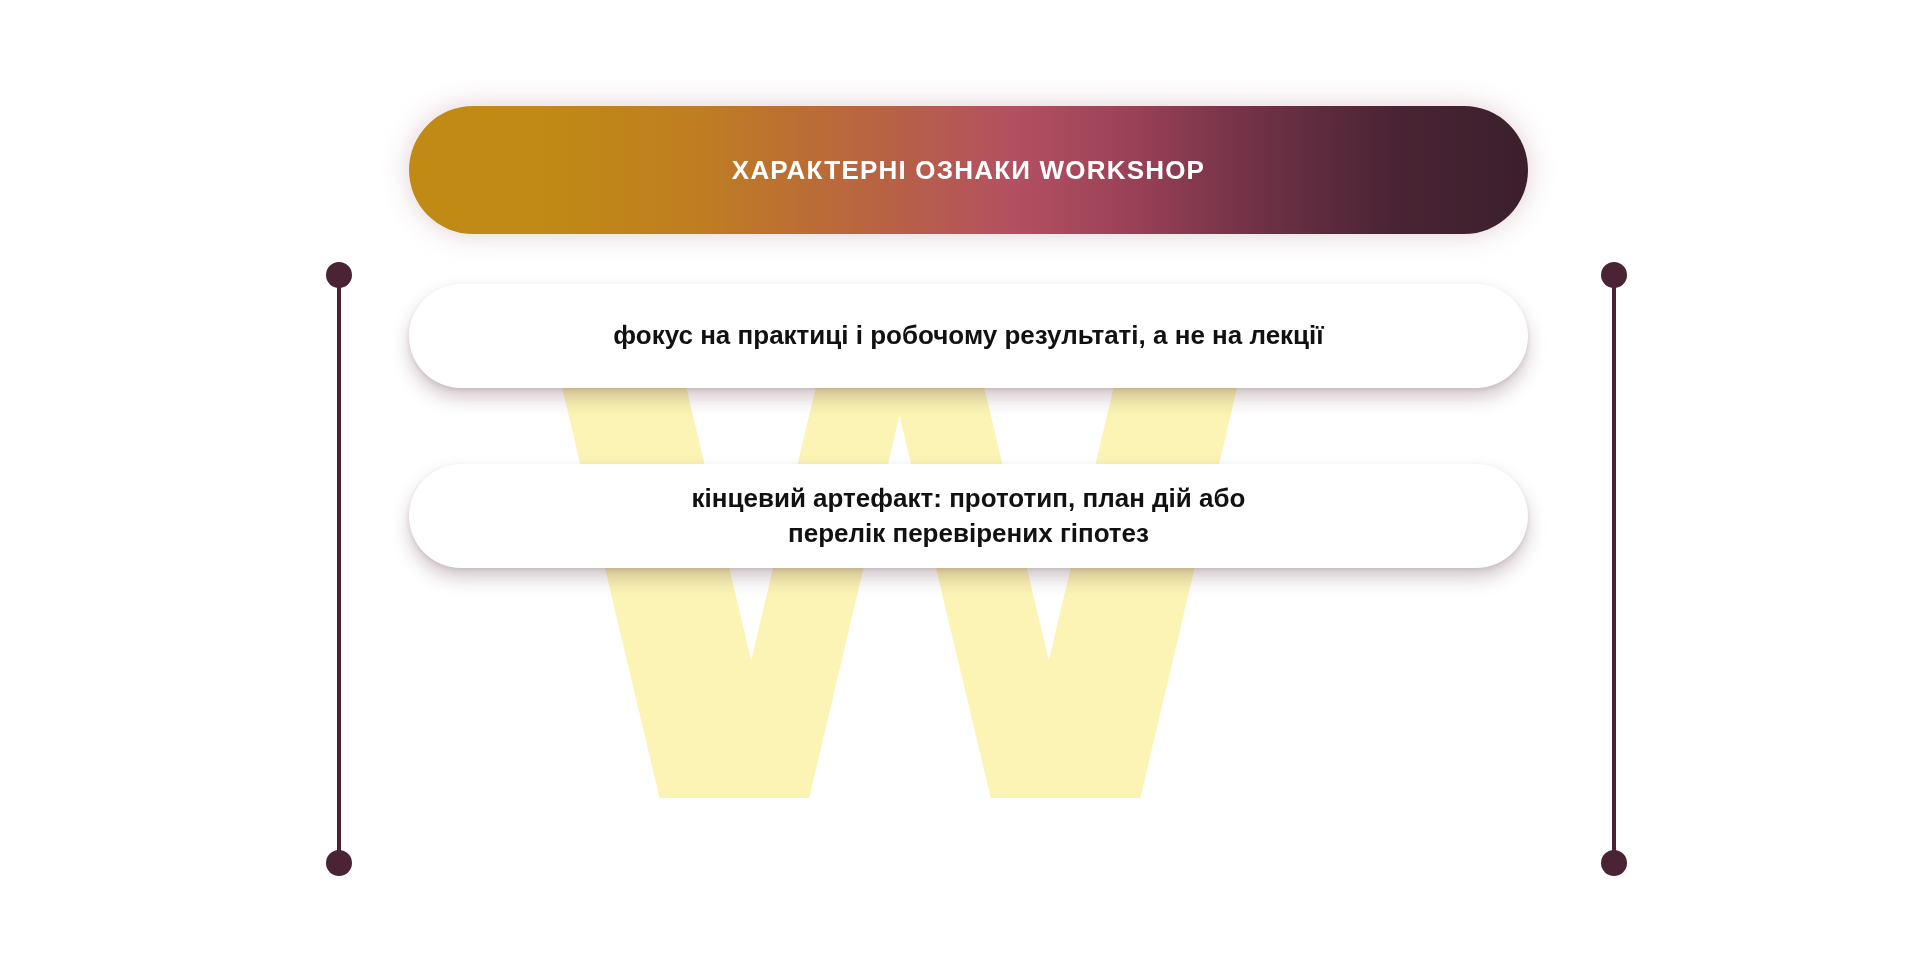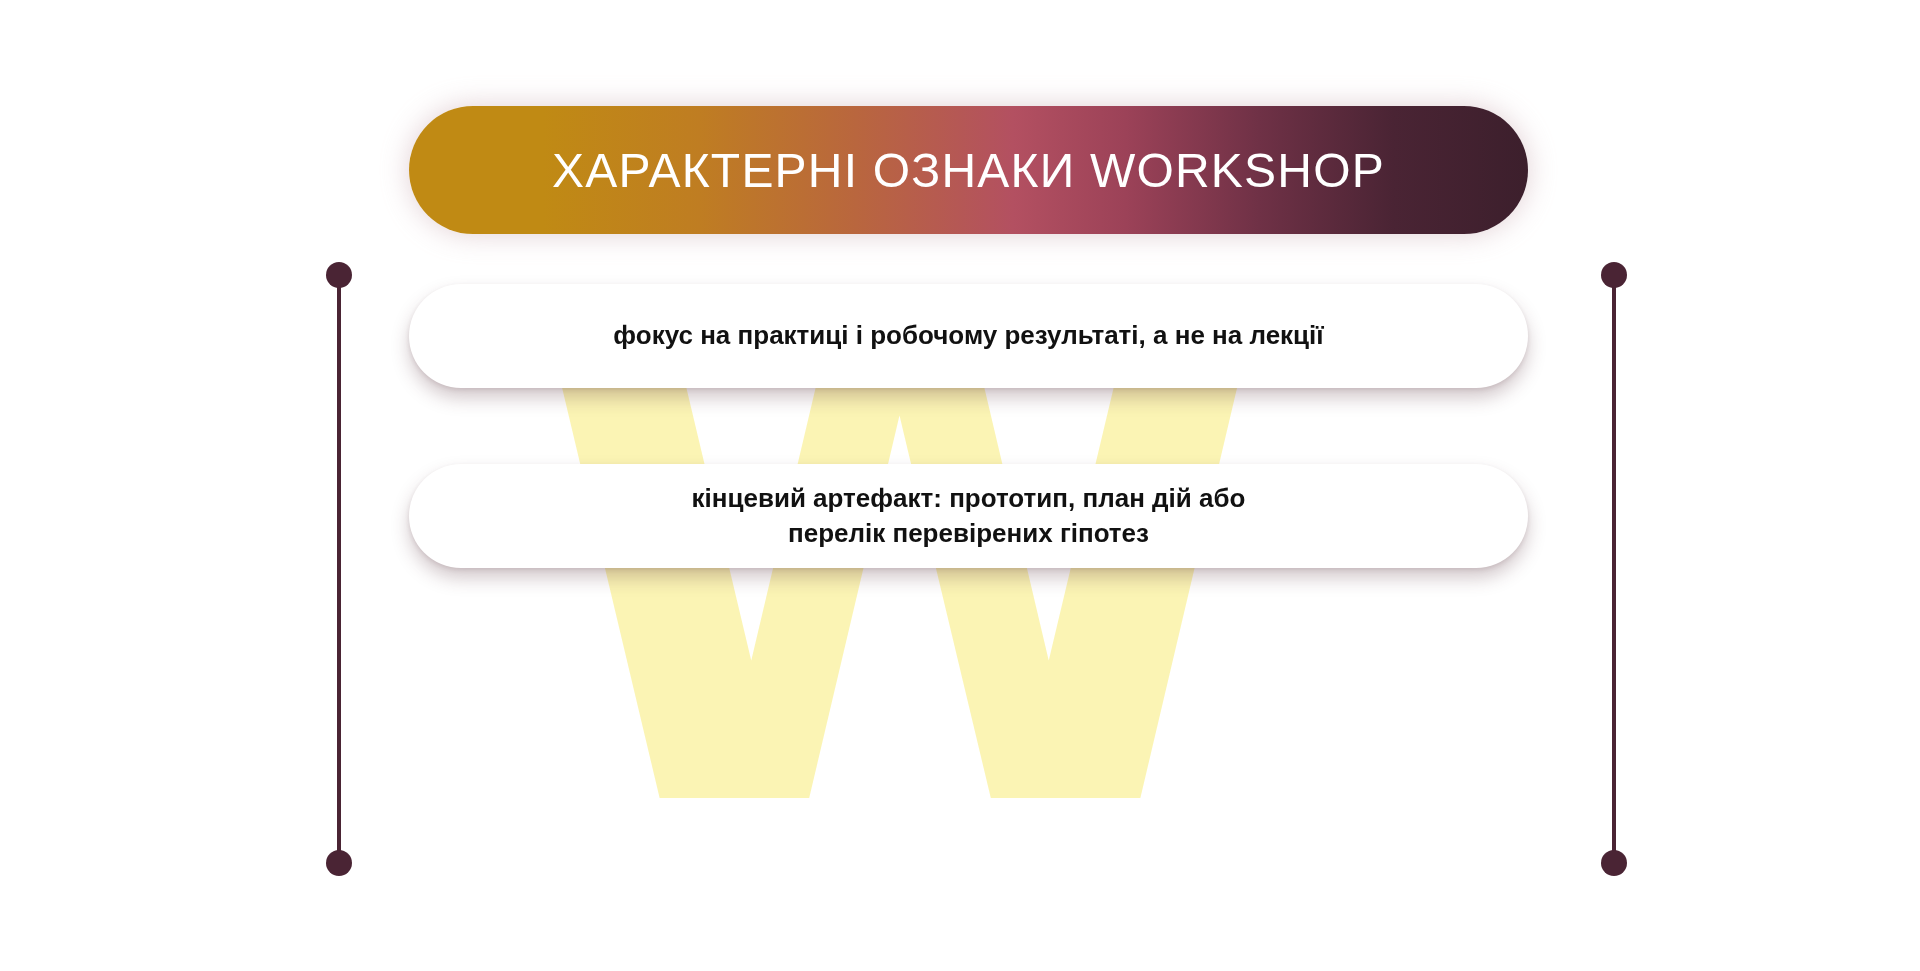--- a/index.html
+++ b/index.html
@@ -65,22 +65,22 @@
         #4a2434 88%,
         #3c1f2c 100%);
     box-shadow: 0 0 28px rgba(190, 150, 160, .45);
     display: flex;
     align-items: center;
     justify-content: center;
     z-index: 3;
   }
   .title-pill .title-text {
     color: #ffffff;
-    font-size: 48px;
-    font-weight: 400;
+    font-size: 26px;
+    font-weight: 700;
     letter-spacing: 1.2px;
     text-align: center;
     white-space: nowrap;
   }
 
   
   .rail {
     position: absolute;
     width: 4px;
     background: #4a2434;

